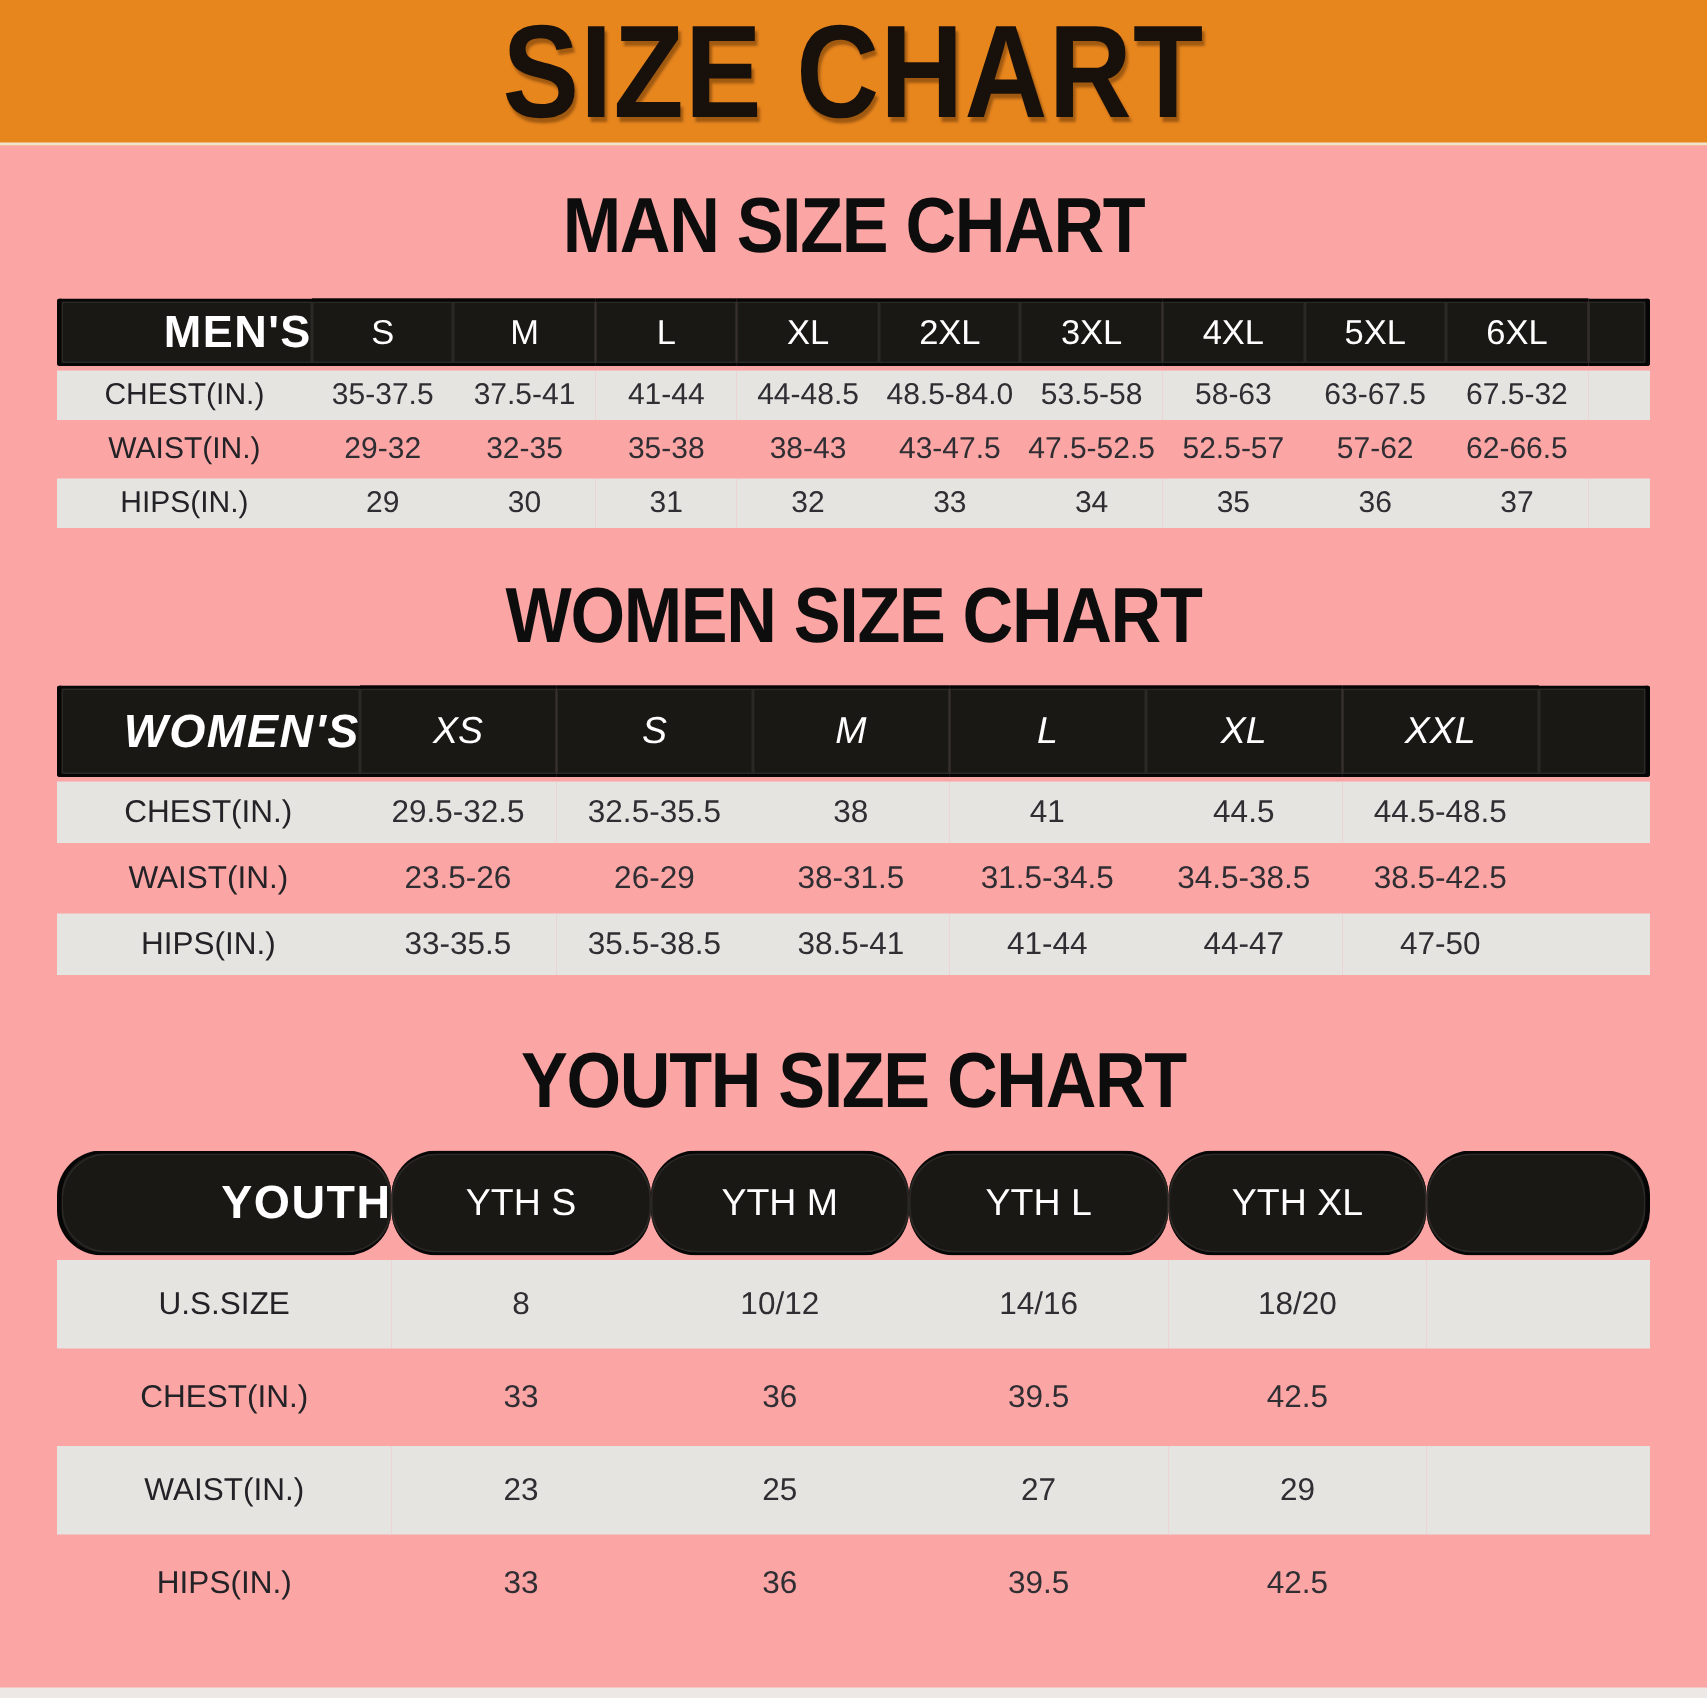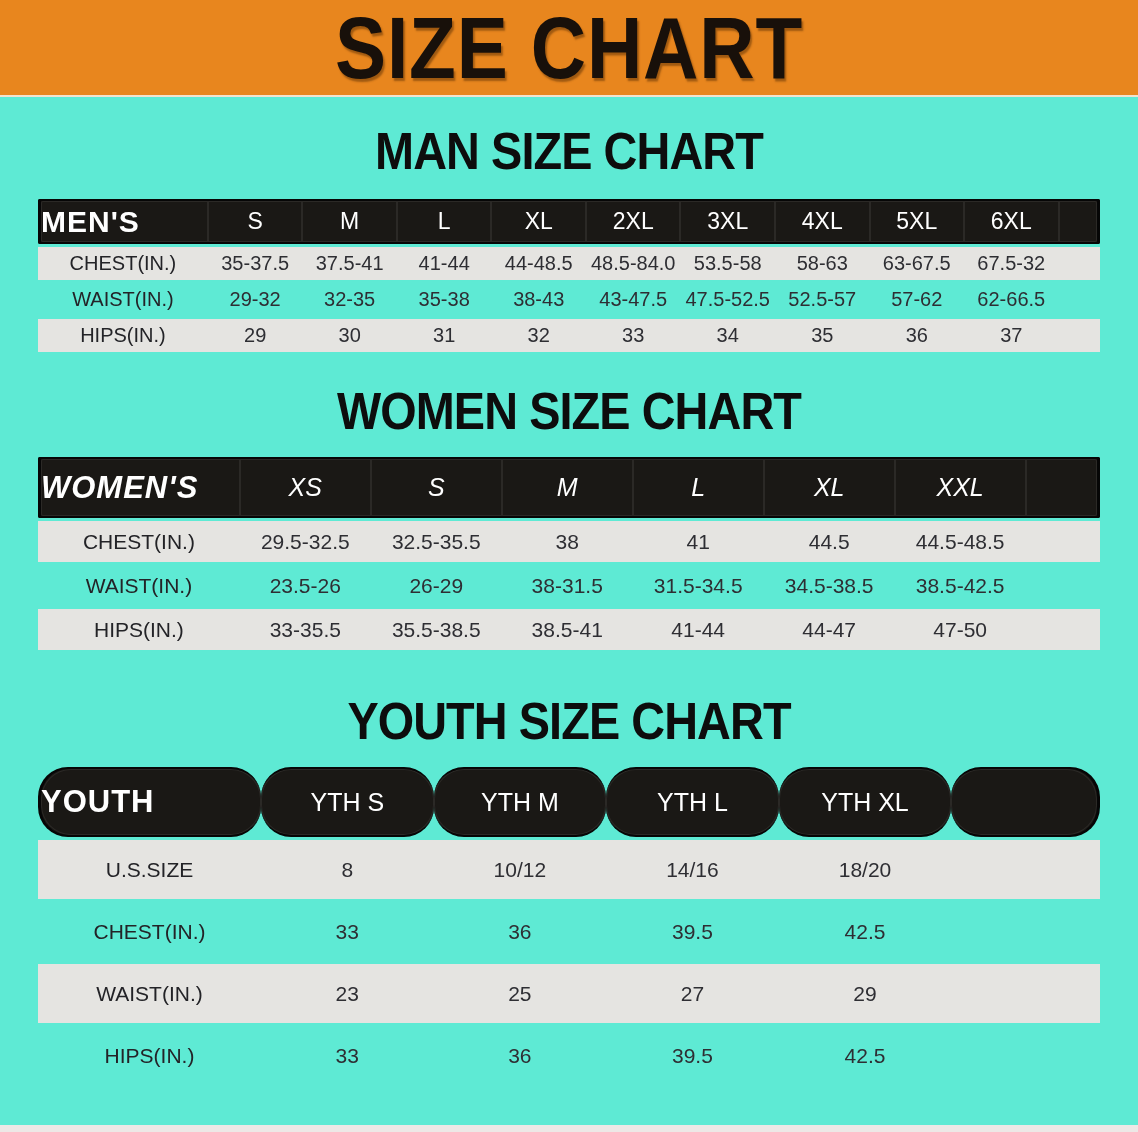--- a/index.html
+++ b/index.html
@@ -6,21 +6,21 @@
     --orange:#E8861E;
     --band:#1A1815;
     --stripe:#E5E4E1;
     --red:#AC2A24;
     --ink:#2E2E33;
   }
   *{box-sizing:border-box;}
   html,body{margin:0;padding:0;}
   body{background:#888;font-family:"Liberation Sans",sans-serif;}
   .page{
-    width:1138px;height:1132px;background:#5eead4;position:relative;
+    width:1138px;height:1132px;background:#fca5a5;position:relative;
     overflow:hidden;margin:0 auto;
   }
   
   .banner{
     height:97px;background:var(--orange);
     display:flex;align-items:center;justify-content:center;
     border-bottom:2px solid #F2E3CE;
   }
   .banner h1{
     margin:0;font-size:88px;line-height:1;font-weight:700;
@@ -46,21 +46,21 @@
     table-layout:fixed;
   }
   thead th{
     background:var(--band);color:#FFFFFF;font-weight:400;
     text-align:center;padding:0;
     border-top:2px solid #060606;border-bottom:2px solid #060606;
     box-shadow:inset 0 0 0 1px #2B2926;
   }
   thead th:first-child{border-left:3px solid #060606;border-radius:2px 0 0 2px;}
   thead th:last-child{border-right:3px solid #060606;border-radius:0 2px 2px 0;}
-  thead th.group-label{font-weight:700;text-align:left;padding-left:0;letter-spacing:1px;margin-top:20px;}
+  thead th.group-label{font-weight:700;text-align:right;padding-left:0;letter-spacing:1px;margin-top:20px;}
   tbody td{
     text-align:center;color:var(--ink);padding:0;vertical-align:middle;
   }
   tbody td.row-label{color:#232327;}
   tbody tr:nth-child(odd){background:var(--stripe);}
   
   .section-0 thead th{height:45px;font-size:23px;}
   .section-0 thead th.group-label{font-size:30px;}
   .section-0 tbody td{height:33px;font-size:20px;}
   .section-1 thead th{height:61px;font-size:25px;font-style:italic;}

